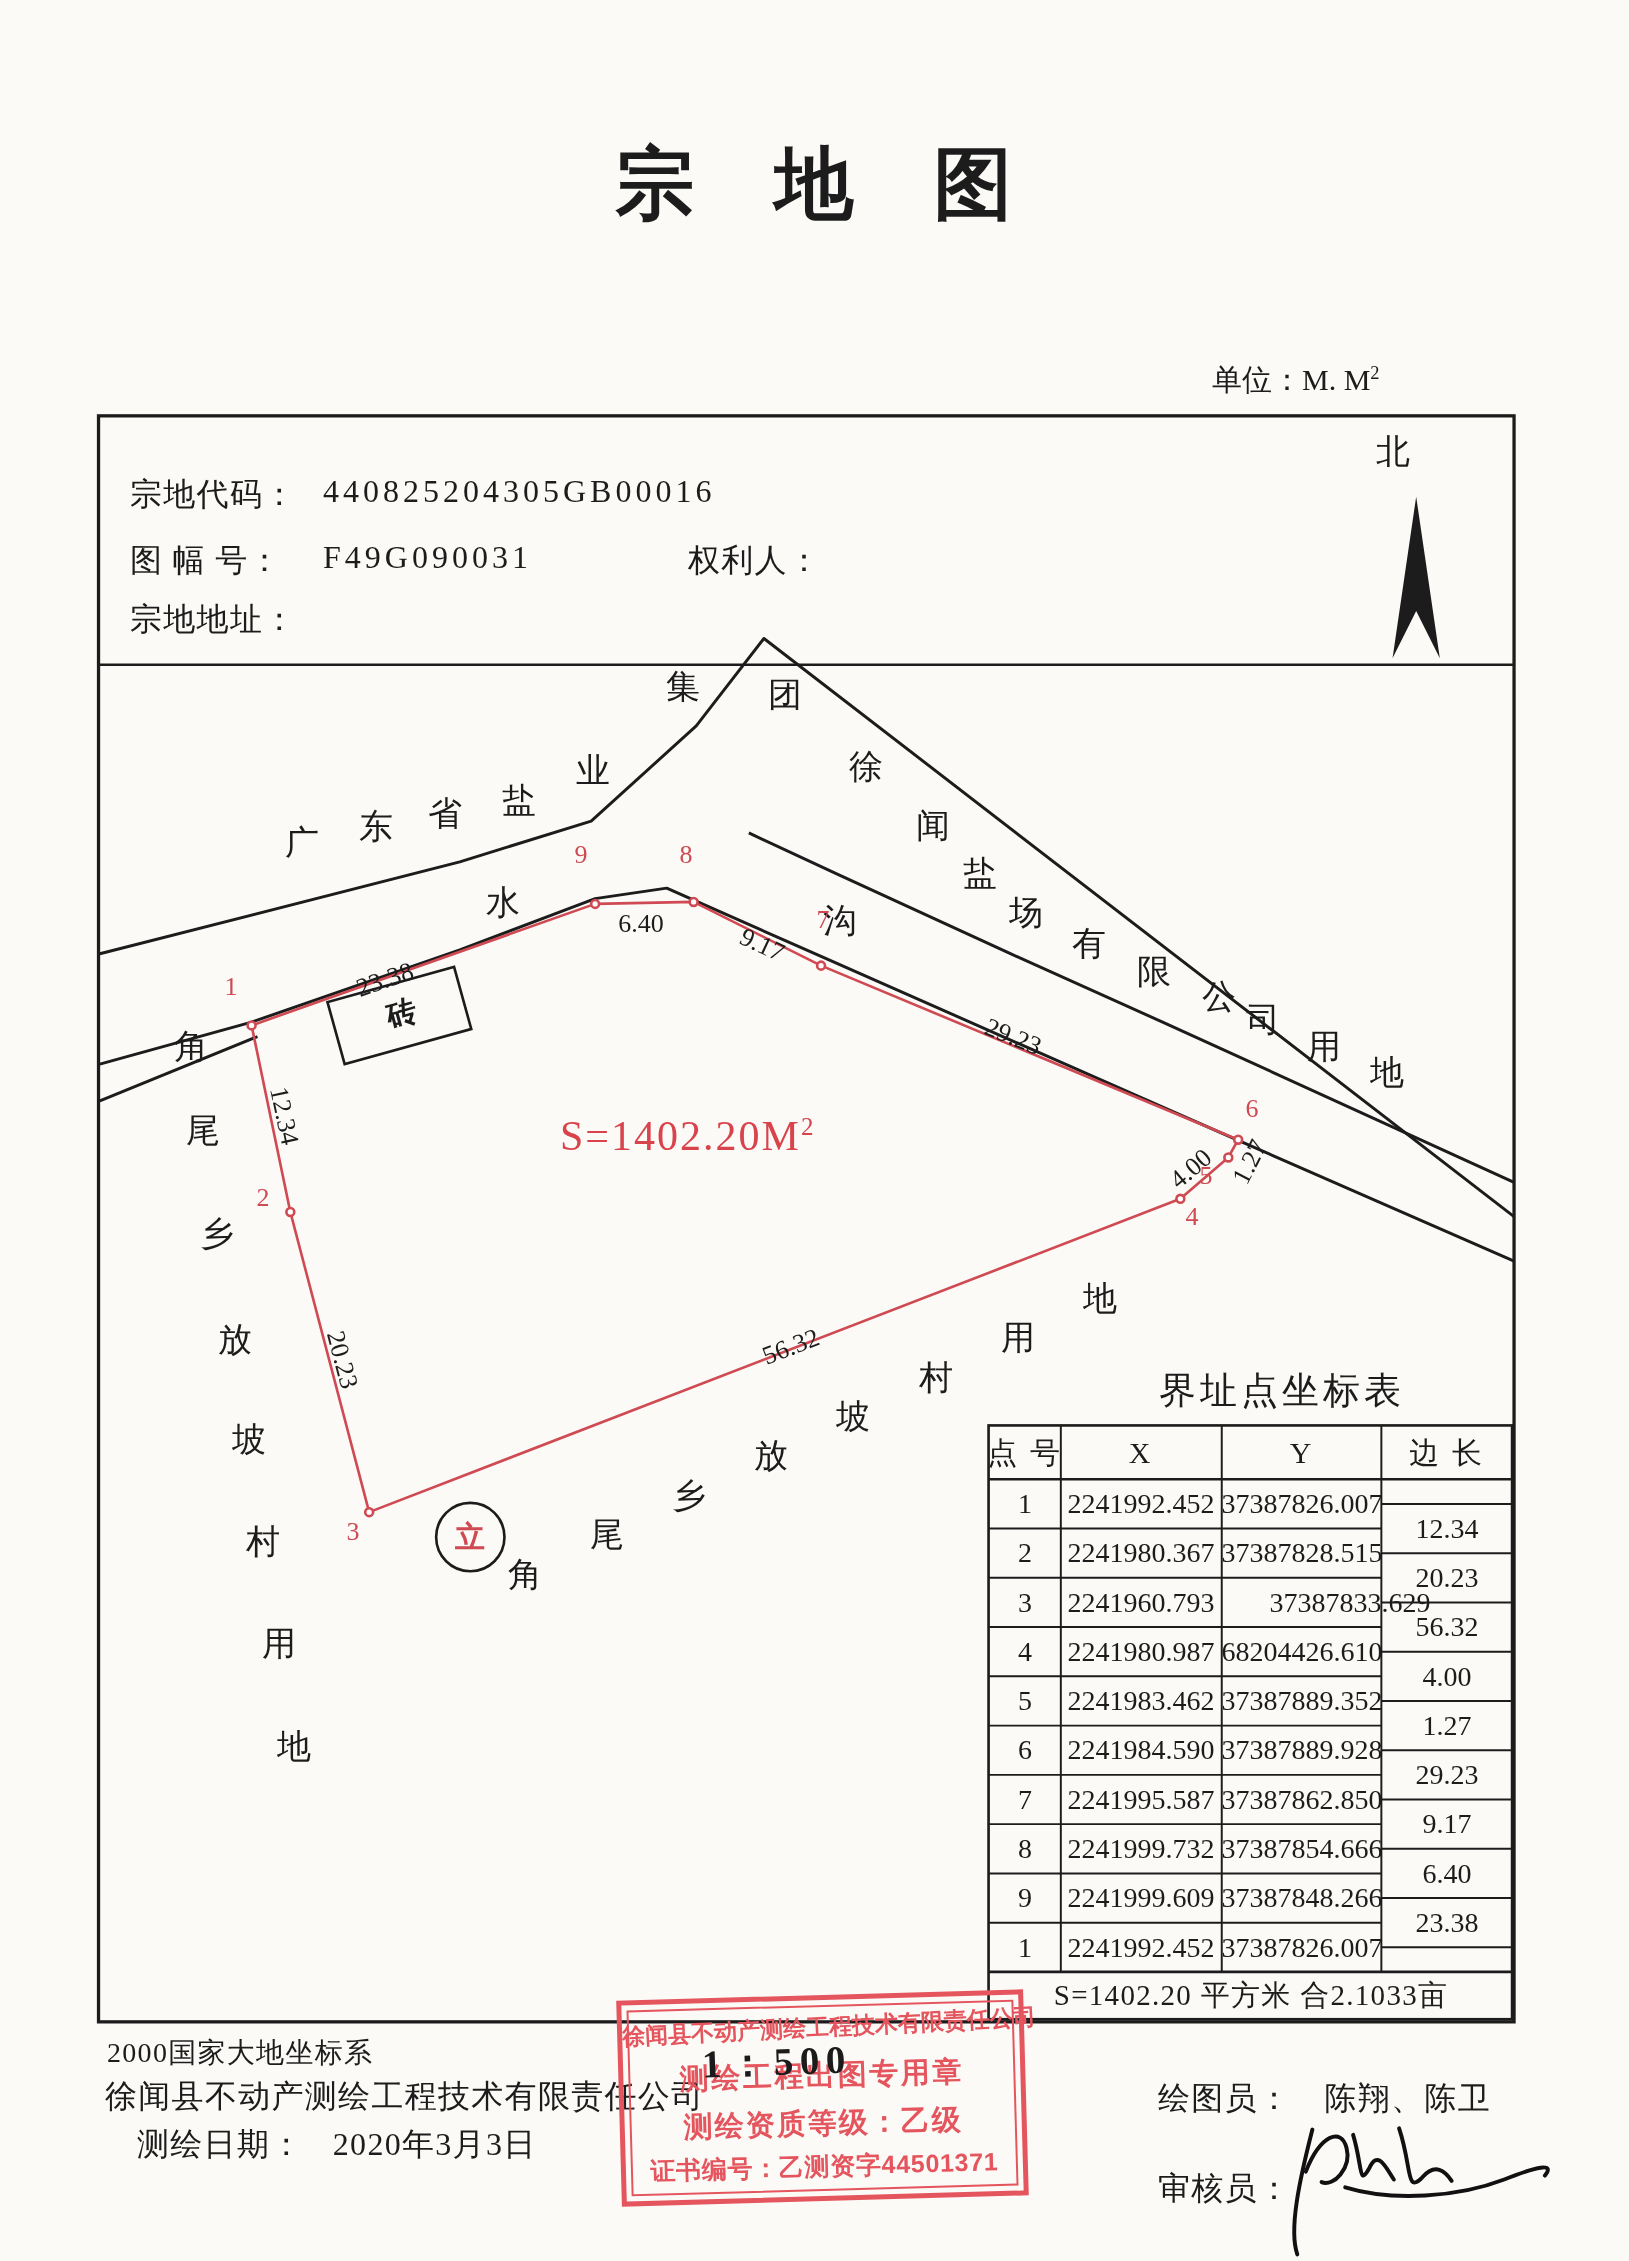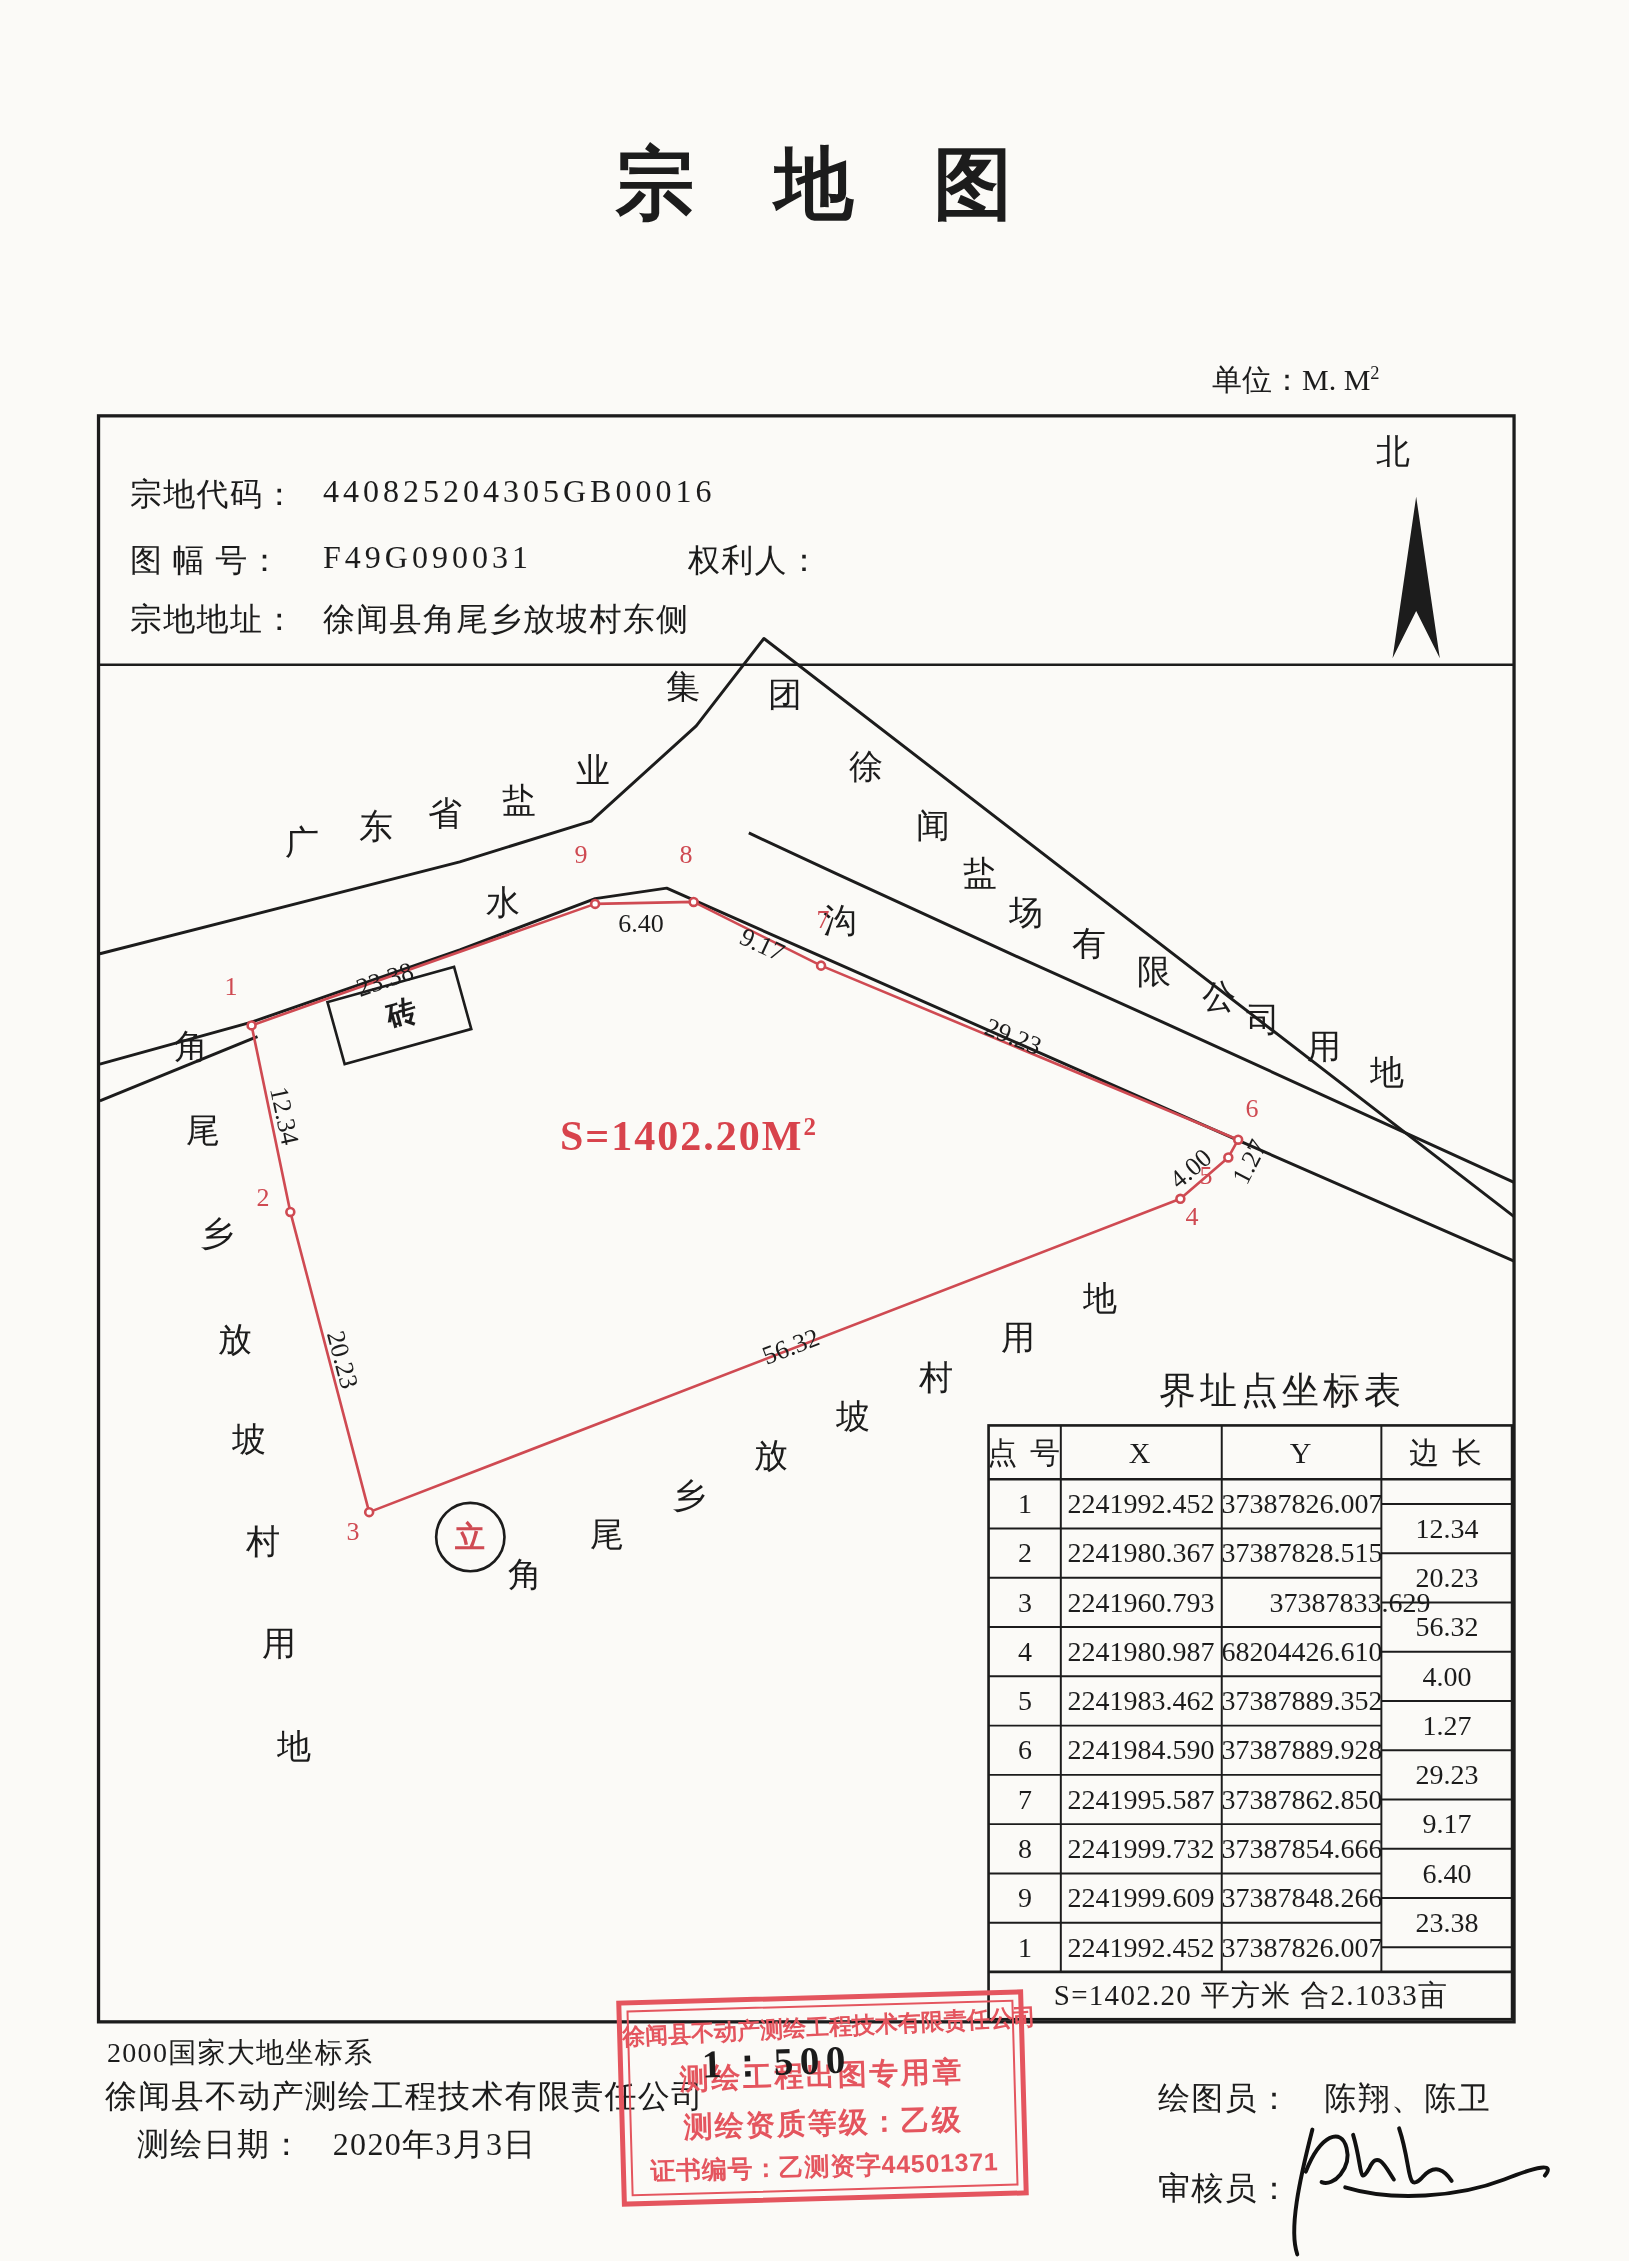--- a/index.html
+++ b/index.html
@@ -8,21 +8,21 @@
   .abs{position:absolute;}
   .ctr{transform:translate(-50%,-50%);white-space:nowrap;}
   #geo{position:absolute;left:0;top:0;width:1629px;height:2261px;}
   .doc-title{font-size:79px;letter-spacing:30px;font-weight:bold;white-space:nowrap;}
   .hrow{font-size:32px;white-space:nowrap;letter-spacing:1.3px;}
   .unit{font-size:30px;white-space:nowrap;}
   .north{font-size:34px;}
   .mch{font-size:34px;white-space:nowrap;}            
   .elab{font-size:26px;white-space:nowrap;}           
   .plab{font-size:26px;white-space:nowrap;color:#cf4a52;} 
-  .area{font-size:42px;color:#d8434c;white-space:nowrap;letter-spacing:2px;font-weight:bold;}
+  .area{font-size:42px;color:#d8434c;white-space:nowrap;letter-spacing:2px;}
   .area sup{font-size:25px;}
   .unit sup{font-size:18.4px;}
   .brick{font-size:30px;font-weight:bold;}
   .tbl-title{font-size:37px;letter-spacing:4px;white-space:nowrap;}
   .tbl-h{font-size:30px;letter-spacing:2.6px;white-space:nowrap;}
   .tbl-c{font-size:28px;white-space:nowrap;}
   .tbl-f{font-size:29px;white-space:nowrap;letter-spacing:1.3px;}
   .foot{font-size:29px;white-space:nowrap;letter-spacing:1.3px;}
   .foot-big{font-size:32px;}
   .scale{font-size:39px;letter-spacing:6.6px;font-weight:bold;color:#1b1b1b;}
@@ -101,21 +101,20 @@
   </div>
 
   <div class="abs ctr north" style="left:1393px;top:452px;">北</div>
 
   <div class="abs hrow" style="left:130px;top:473px;">宗地代码：</div>
   <div class="abs hrow" style="left:323px;top:473px;letter-spacing:4px;">440825204305GB00016</div>
   <div class="abs hrow" style="left:130px;top:539px;">图 幅 号：</div>
   <div class="abs hrow" style="left:323px;top:539px;letter-spacing:4px;">F49G090031</div>
   <div class="abs hrow" style="left:688px;top:539px;">权利人：</div>
   <div class="abs hrow" style="left:130px;top:598px;">宗地地址：</div>
-  <div class="abs hrow" style="left:323px;top:598px;">徐闻县角尾乡放坡村东侧</div>
 
   <div class="abs area" style="left:560px;top:1112px;">
     <span>S=1402.20M</span><sup>2</sup>
   </div>
 
   <div class="abs ctr brick" style="left:402px;top:1014px;transform:translate(-50%,-50%) rotate(-15.5deg);">砖</div>
 
   <div class="abs ctr glyph-red" style="left:470px;top:1537px;font-size:30px;font-weight:bold;">立</div>
 
   <div class="abs ctr tbl-title" style="left:1250px;top:1391px;margin-left:32px;">界址点坐标表</div>

